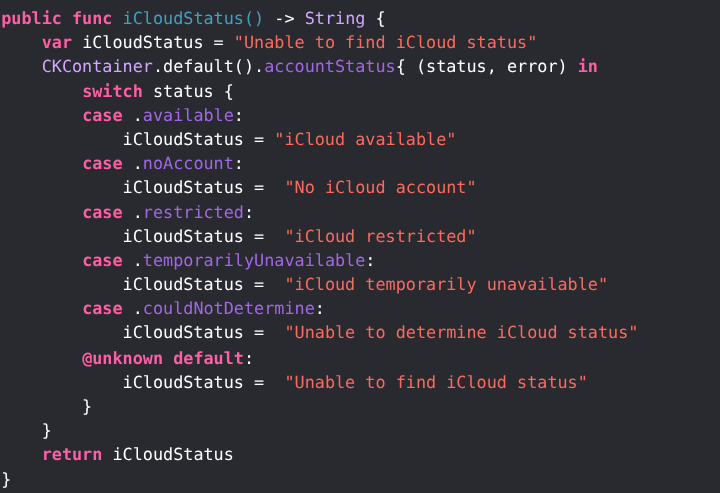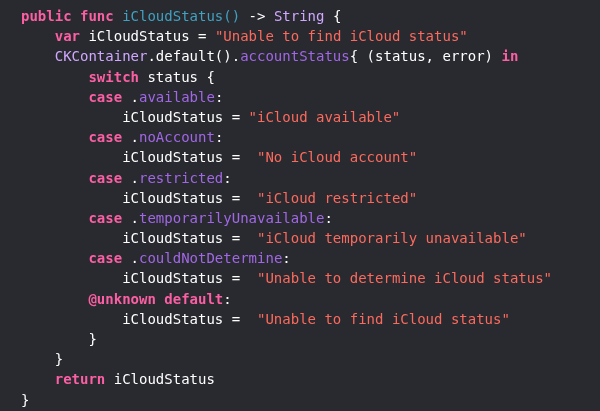--- a/index.html
+++ b/index.html
@@ -4,21 +4,21 @@
 <style>
   html, body {
     margin: 0;
     padding: 0;
     background: #292A30;
   }
   .editor {
     width: 600px;
     height: 411px;
     box-sizing: border-box;
-    padding: 6px 21px;
+    padding: 6px 1px;
     overflow: hidden;
     background: #292A30;
   }
   .code {
     margin: 0;
     font-family: "DejaVu Sans Mono", "Liberation Mono", monospace;
     font-size: 14px;
     line-height: 20.2px;
     font-weight: normal;
   }

